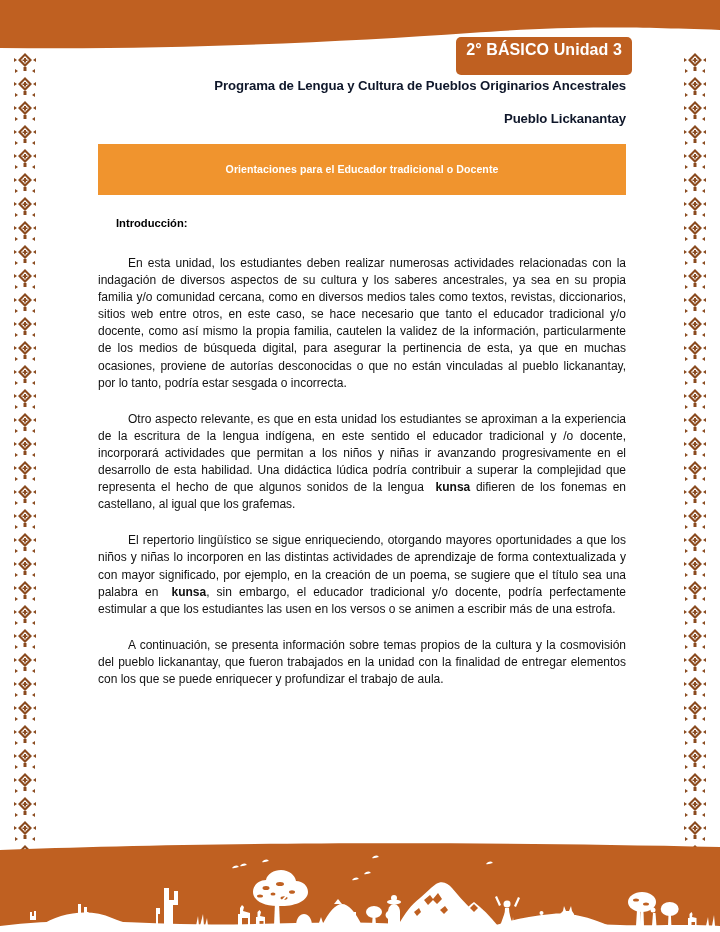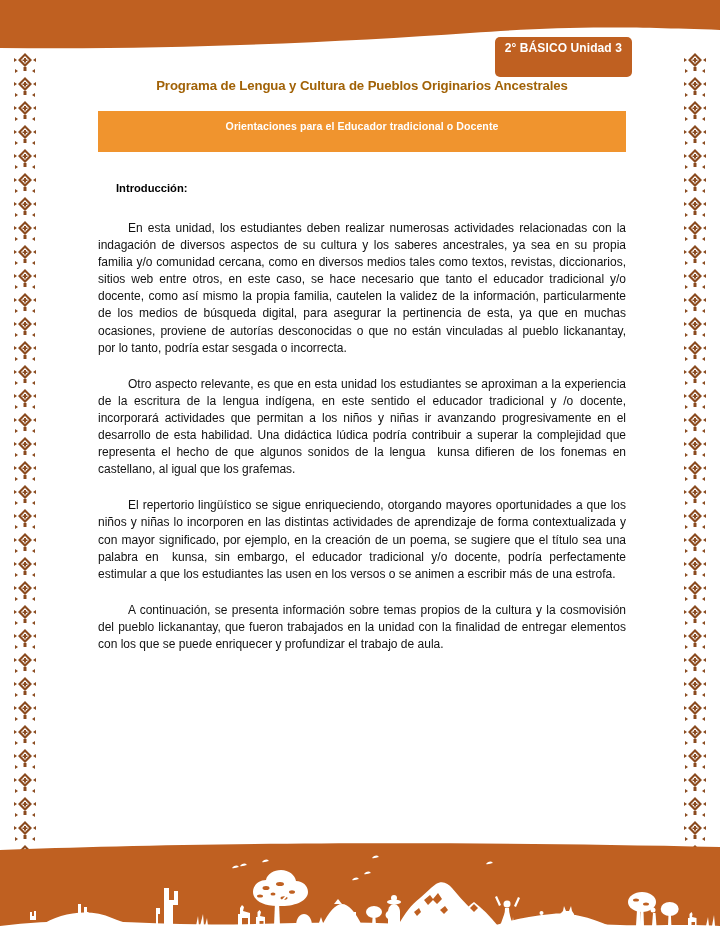--- a/index.html
+++ b/index.html
@@ -25,23 +25,23 @@
     z-index: 2;
   }
 
   
   #unit-badge {
     position: absolute;
     top: 37px;
     right: 88px;
     background: #BF6021;
     color: #ffffff;
-    font-size: 12px;
+    font-size: 16px;
     font-weight: bold;
-    padding: 4px 10px 22px 10px;
+    padding: 4px 10px 16px 10px;
     border-radius: 5px;
     letter-spacing: .1px;
     white-space: nowrap;
     z-index: 4;
   }
 
   
   .side-border {
     position: absolute;
     top: 52px;
@@ -55,56 +55,56 @@
   
   #content {
     position: absolute;
     top: 78px;
     left: 98px;
     width: 528px;
     z-index: 1;
   }
 
   .doc-title {
-    text-align: center;
+    text-align: right;
     font-size: 13.2px;
     font-weight: bold;
-    color: #a16207;
+    color: #0f172a;
     letter-spacing: -.1px;
   }
   #title-main { margin: 0 0 18px 0; }
   #title-sub  { margin: 0 0 18px 0; }
 
   #subtitle-banner {
     background: #F0942E;
     color: #ffffff;
     text-align: center;
     font-size: 10.6px;
     font-weight: bold;
-    padding: 9px 8px 20px 8px;
-    margin-bottom: 30px;
+    padding: 19px 8px 20px 8px;
+    margin-bottom: 22px;
     letter-spacing: .05px;
   }
 
   #intro-heading {
     font-size: 11.2px;
     font-weight: bold;
     color: #000000;
     margin: 8px 0 26px 18px;
   }
 
   .body-par {
     font-size: 12px;
     line-height: 17.1px;
     color: #111111;
     text-align: justify;
     text-indent: 30px;
     margin: 0 0 19px 0;
   }
-  .body-par b { font-weight: normal; padding-left: 6px; }
+  .body-par b { font-weight: bold; padding-left: 6px; }
 
   
   #footer-illustration {
     position: absolute;
     left: 0;
     bottom: 0;
     width: 720px;
     height: 92px;
     z-index: 5;
   }
@@ -143,20 +143,21 @@
 </svg>
 
 <svg class="side-border" id="border-right" viewBox="0 0 26 800" preserveAspectRatio="none">
   <rect x="0" y="0" width="26" height="800" fill="url(#weave)"></rect>
 </svg>
 
 <div id="content">
 
   <h1 class="doc-title" id="title-main">Programa de Lengua y Cultura de Pueblos Originarios Ancestrales</h1>
 
+  <h2 class="doc-title" id="title-sub">Pueblo Lickanantay</h2>
 
   <div id="subtitle-banner">Orientaciones para el Educador tradicional o Docente</div>
 
   <div id="intro-heading">Introducción:</div>
 
   <p class="body-par">En esta unidad, los estudiantes deben realizar numerosas actividades relacionadas con la indagación de diversos aspectos de su cultura y los saberes ancestrales, ya sea en su propia familia y/o comunidad cercana, como en diversos medios tales como textos, revistas, diccionarios, sitios web entre otros, en este caso, se hace necesario que tanto el educador tradicional y/o docente, como así mismo la propia familia, cautelen la validez de la información, particularmente de los medios de búsqueda digital, para asegurar la pertinencia de esta, ya que en muchas ocasiones, proviene de autorías desconocidas o que no están vinculadas al pueblo lickanantay, por lo tanto, podría estar sesgada o incorrecta.</p>
 
   <p class="body-par"><span>Otro aspecto relevante, es que en esta unidad los estudiantes se aproximan a la experiencia de la escritura de la lengua indígena, en este sentido el educador tradicional y /o docente, incorporará actividades que permitan a los niños y niñas ir avanzando progresivamente en el desarrollo de esta habilidad. Una didáctica lúdica podría contribuir a superar la complejidad que representa el hecho de que algunos sonidos de la lengua </span><b>kunsa</b><span> difieren de los fonemas en castellano, al igual que los grafemas.</span></p>
 
   <p class="body-par"><span>El repertorio lingüístico se sigue enriqueciendo, otorgando mayores oportunidades a que los niños y niñas lo incorporen en las distintas actividades de aprendizaje de forma contextualizada y con mayor significado, por ejemplo, en la creación de un poema, se sugiere que el título sea una palabra en </span><b>kunsa</b><span>, sin embargo, el educador tradicional y/o docente, podría perfectamente estimular a que los estudiantes las usen en los versos o se animen a escribir más de una estrofa.</span></p>

